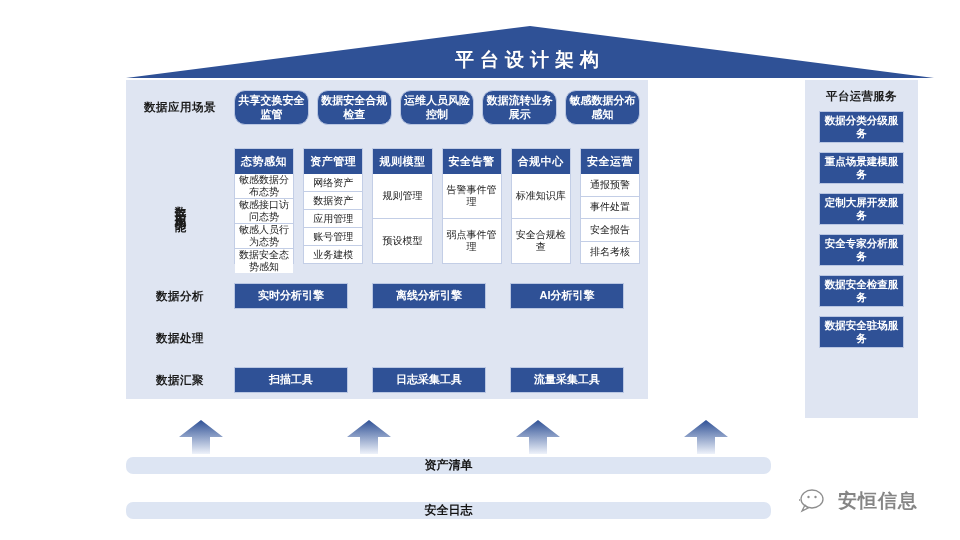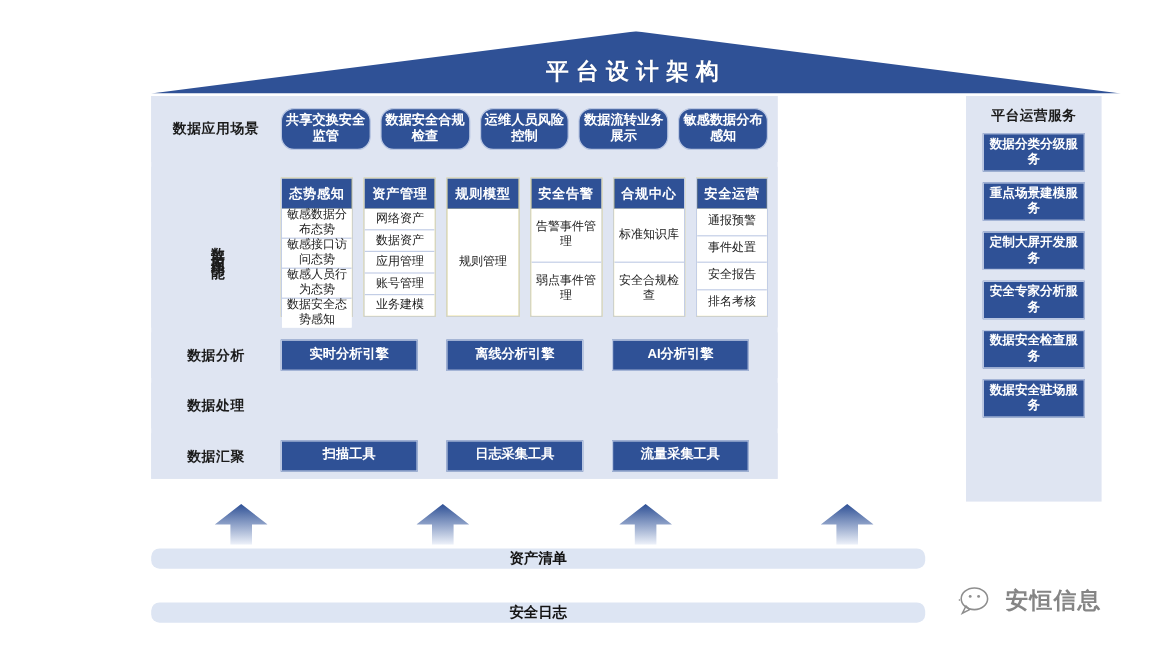--- a/index.html
+++ b/index.html
@@ -64,21 +64,21 @@
   }
   .func .vlabel{
     writing-mode:vertical-rl;text-orientation:upright;
     letter-spacing:3px;font-size:11.5px;font-weight:bold;color:#1b1b1b;
   }
   .func .band-body{
     gap:9px;padding:9px 8px 9px 0;align-items:stretch;
   }
   .col{
     flex:1;display:flex;flex-direction:column;
-    border:1px solid #c3cee6;background:#fde047;box-sizing:border-box;
+    border:1px solid #c3cee6;background:#f9a8d4;box-sizing:border-box;
   }
   .col-head{
     background:#2f5196;color:#fff;font-size:11px;font-weight:bold;
     text-align:center;padding:5px 0;letter-spacing:.5px;
   }
   .col-cells{flex:1;display:flex;flex-direction:column;background:#fff;}
   .cell{
     flex:1;display:flex;align-items:center;justify-content:center;
     font-size:10px;color:#1b1b1b;text-align:center;
     border-top:1px solid #c3cee6;background:#ffffff;line-height:1.2;
@@ -171,20 +171,21 @@
             <div class="cell">应用管理</div>
             <div class="cell">账号管理</div>
             <div class="cell">业务建模</div>
           </div>
         </div>
 
         <div class="col">
           <div class="col-head">规则模型</div>
           <div class="col-cells">
             <div class="cell">规则管理</div>
+            <div class="cell">预设模型</div>
           </div>
         </div>
 
         <div class="col">
           <div class="col-head">安全告警</div>
           <div class="col-cells">
             <div class="cell">告警事件管理</div>
             <div class="cell">弱点事件管理</div>
           </div>
         </div>

